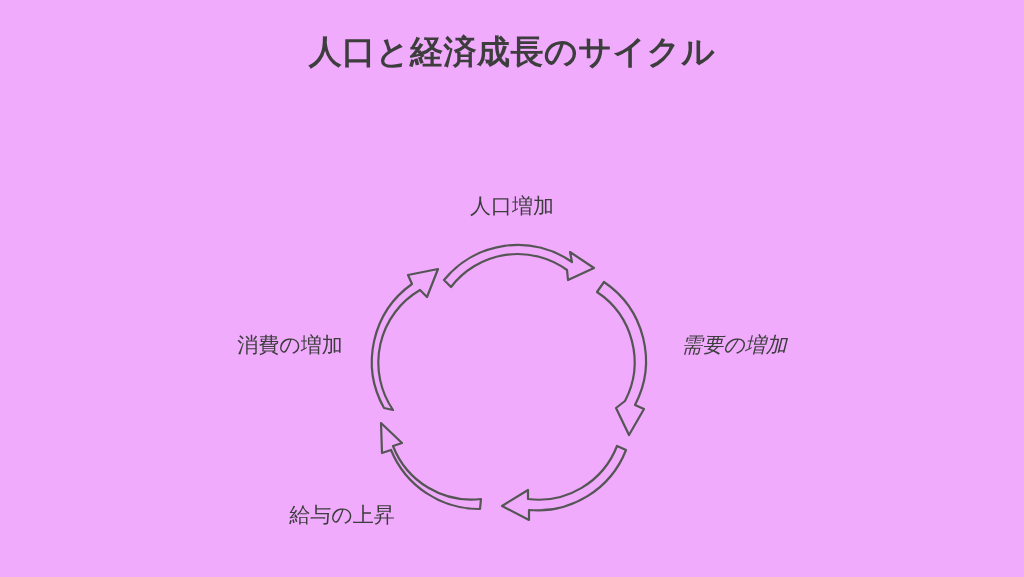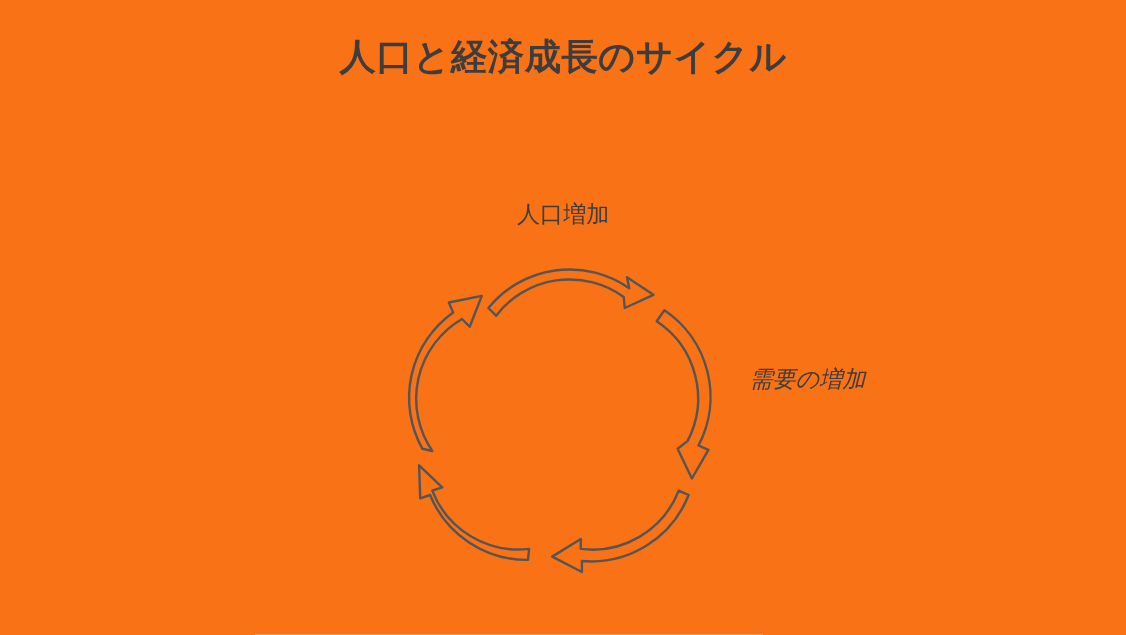--- a/index.html
+++ b/index.html
@@ -11,21 +11,21 @@
     width: 1024px;
     height: 577px;
     position: relative;
     font-family: "Liberation Sans", "DejaVu Sans", sans-serif;
     color: #3a3a3a;
     overflow: hidden;
   }
   #slide {
     position: absolute;
     inset: 0;
-    background: #f97316;
+    background: #f0abfc;
   }
   #title {
     position: absolute;
     top: 30px;
     left: 0;
     width: 1024px;
     text-align: center;
     font-size: 33px;
     font-weight: bold;
     color: #3d3d3d;
@@ -46,21 +46,21 @@
   .node-label {
     position: absolute;
     font-size: 21px;
     color: #3d3d3d;
     white-space: nowrap;
     line-height: 1.2;
   }
   
   .lbl-0 { 
     left: 260px;
-    top: 55px;
+    top: 66px;
     transform: translate(-50%, -50%);
   }
   .lbl-1 { 
     left: 482px;
     top: 205px;
     transform: translate(-50%, -50%);
     font-style: italic;
   }
   .lbl-2 { 
     left: 464px;
@@ -132,15 +132,17 @@
                  L 186 129
                  L 175 157
                  L 168 150
                  A 84 84 0 0 0 141 270
                  Z"></path>
       </g>
     </svg>
 
     <div class="node-label lbl-0">人口増加</div>
     <div class="node-label lbl-1">需要の増加</div>
+    <div class="node-label lbl-3">給与の上昇</div>
+    <div class="node-label lbl-4">消費の増加</div>
 
   </div>
 </div>
 
 </body></html>

